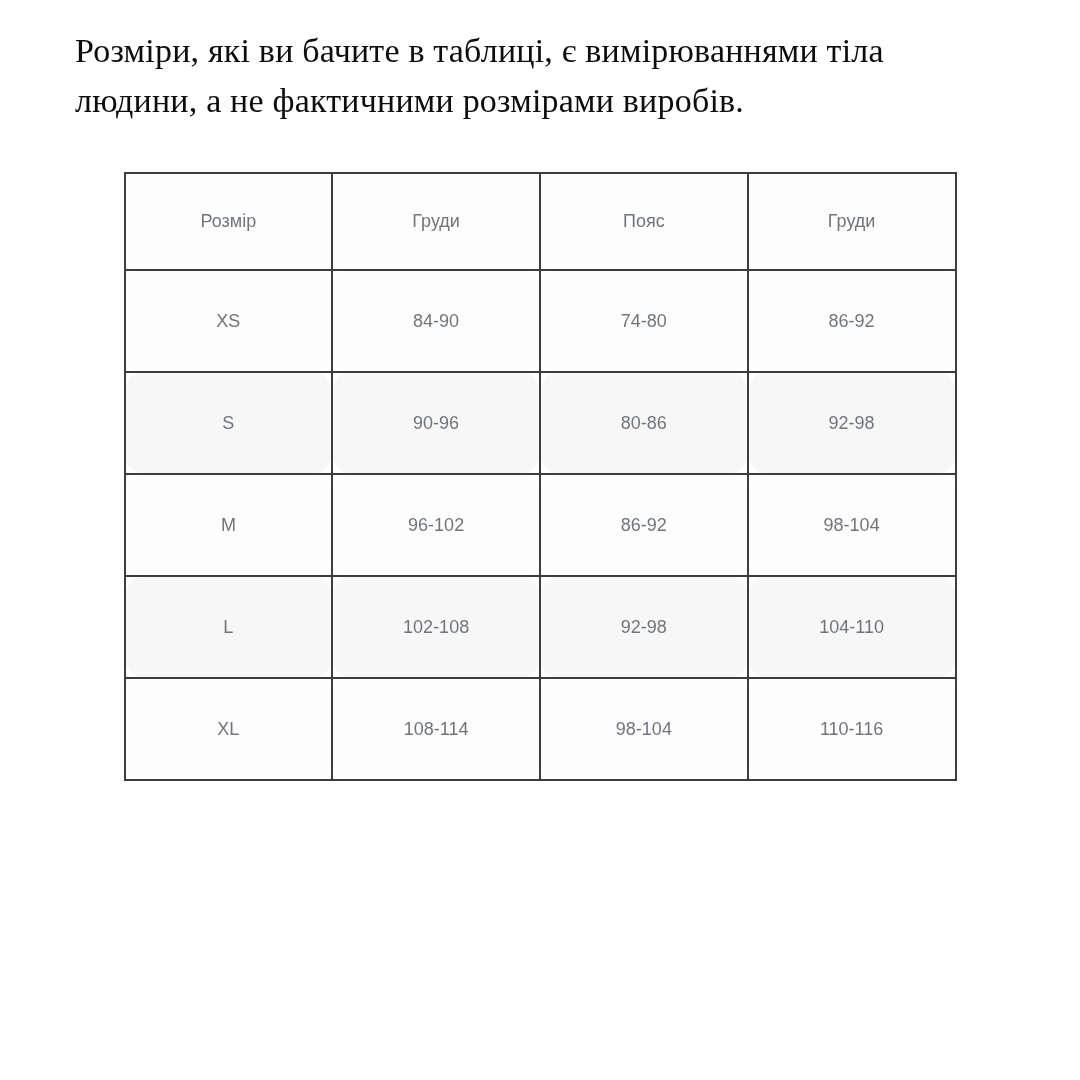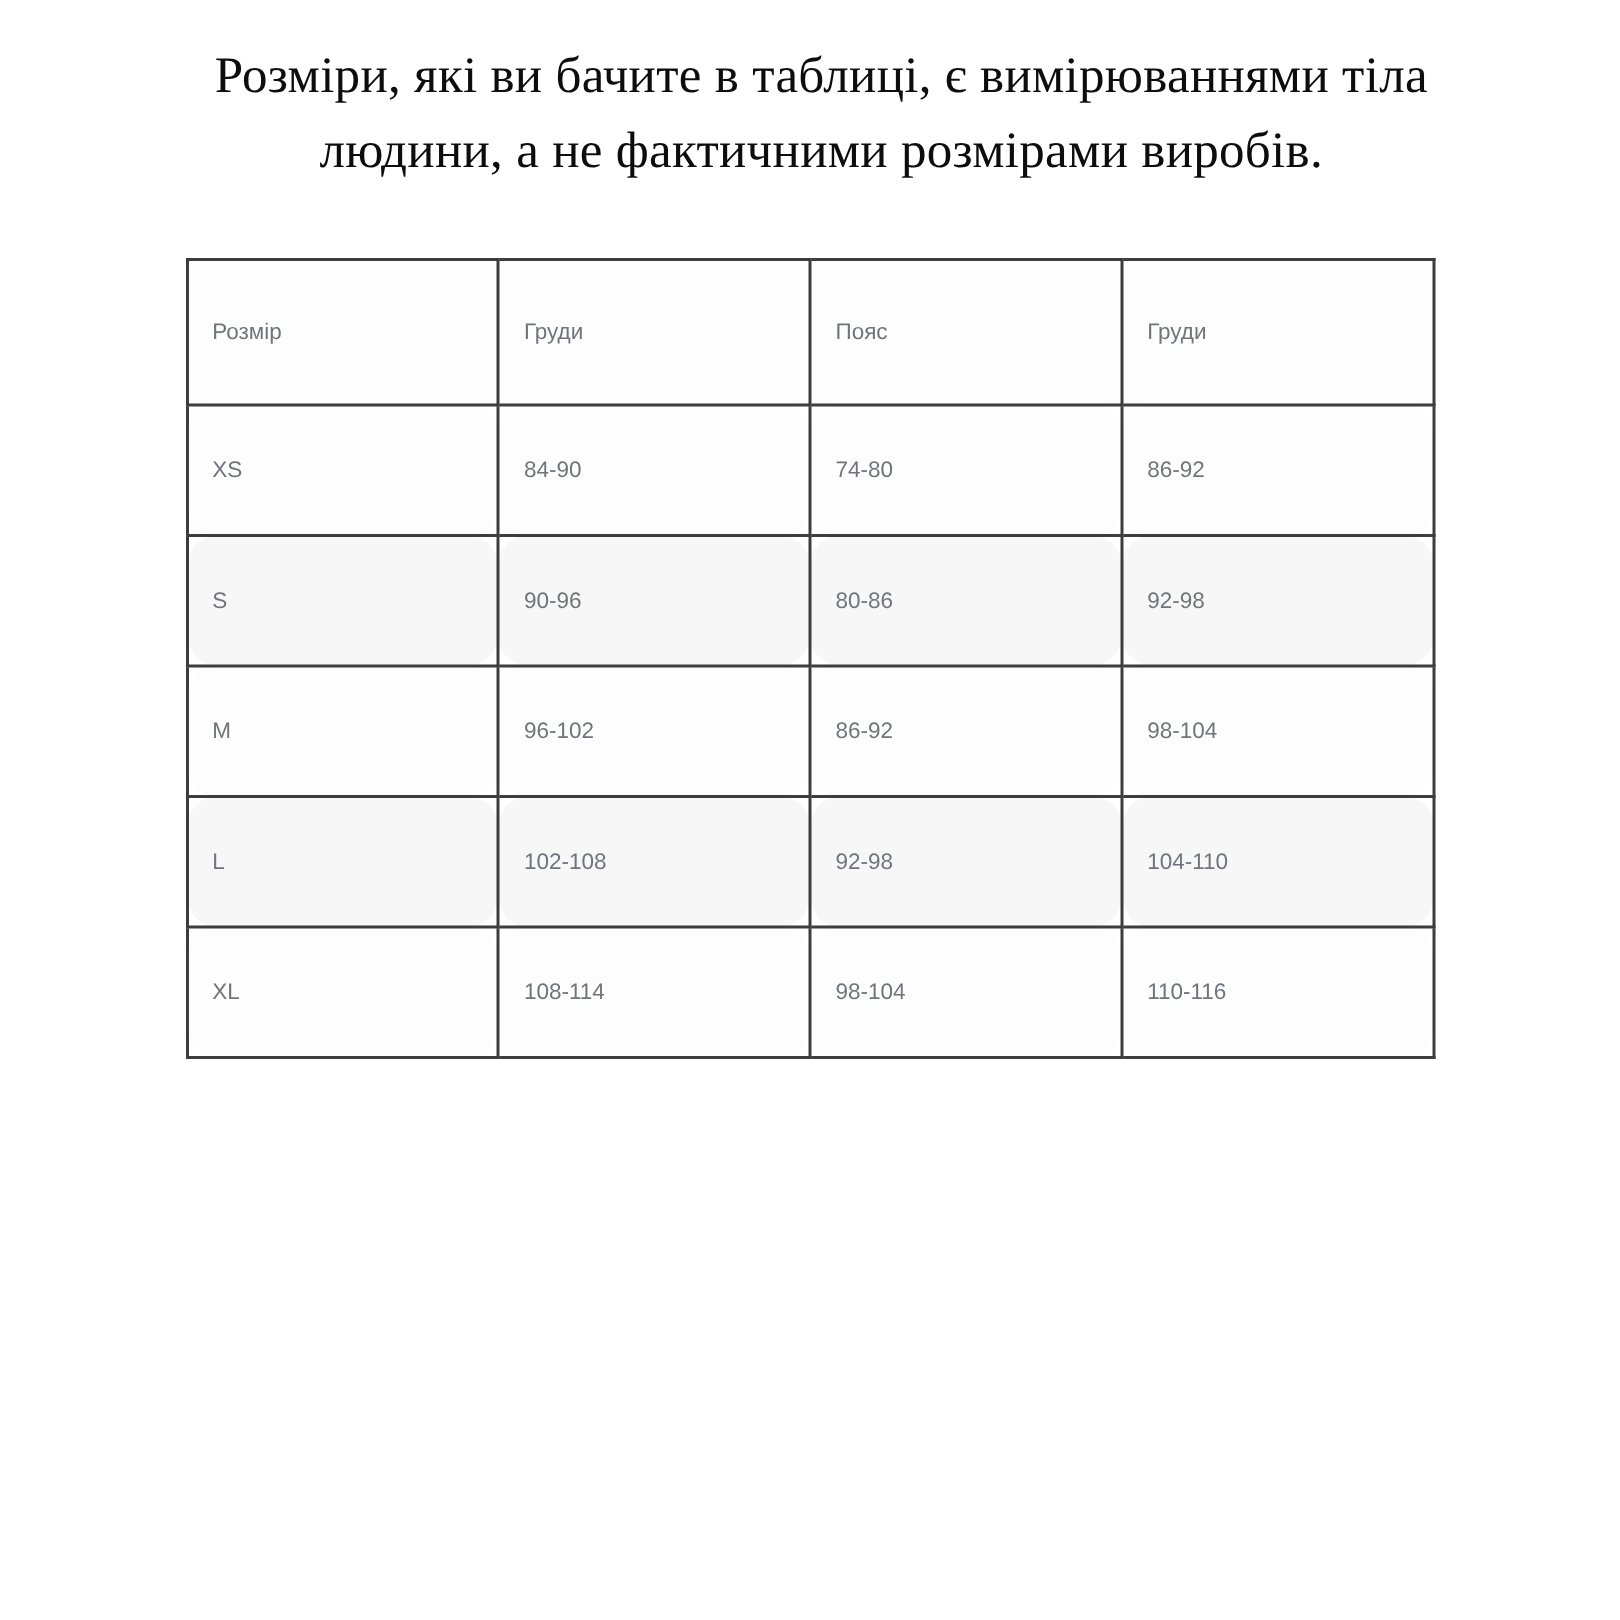--- a/index.html
+++ b/index.html
@@ -14,40 +14,40 @@
   }
   .heading {
     font-family: "Liberation Serif", serif;
     font-size: 34px;
     line-height: 50px;
     font-weight: 400;
     color: #0d0d0d;
     margin: 26px 60px 0 75px;
     letter-spacing: 0.2px;
   }
-  .heading span { display: block; text-align: center; }
+  .heading span { display: block; }
   .size-table {
     border-collapse: collapse;
     table-layout: fixed;
     width: 833px;
     margin: 46px auto 0 auto;
   }
   .size-table th,
   .size-table td {
     border: 2px solid #3d3d3d;
-    text-align: left;
+    text-align: center;
     vertical-align: middle;
-    font-size: 15px;
+    font-size: 18px;
     font-weight: 400;
     color: #71757b;
     background: #fdfdfd;
     padding: 16px;
   }
   .size-table th { height: 97px; }
-  .size-table td { height: 87px; border-radius: 20px; }
+  .size-table td { height: 102px; border-radius: 20px; }
   .size-table tbody tr:nth-child(even) td { background: #f7f7f8; }
 </style>
 </head>
 <body>
 
 <p class="heading">
   <span>Розміри, які ви бачите в таблиці, є вимірюваннями тіла</span>
   <span>людини, а не фактичними розмірами виробів.</span>
 </p>
 

